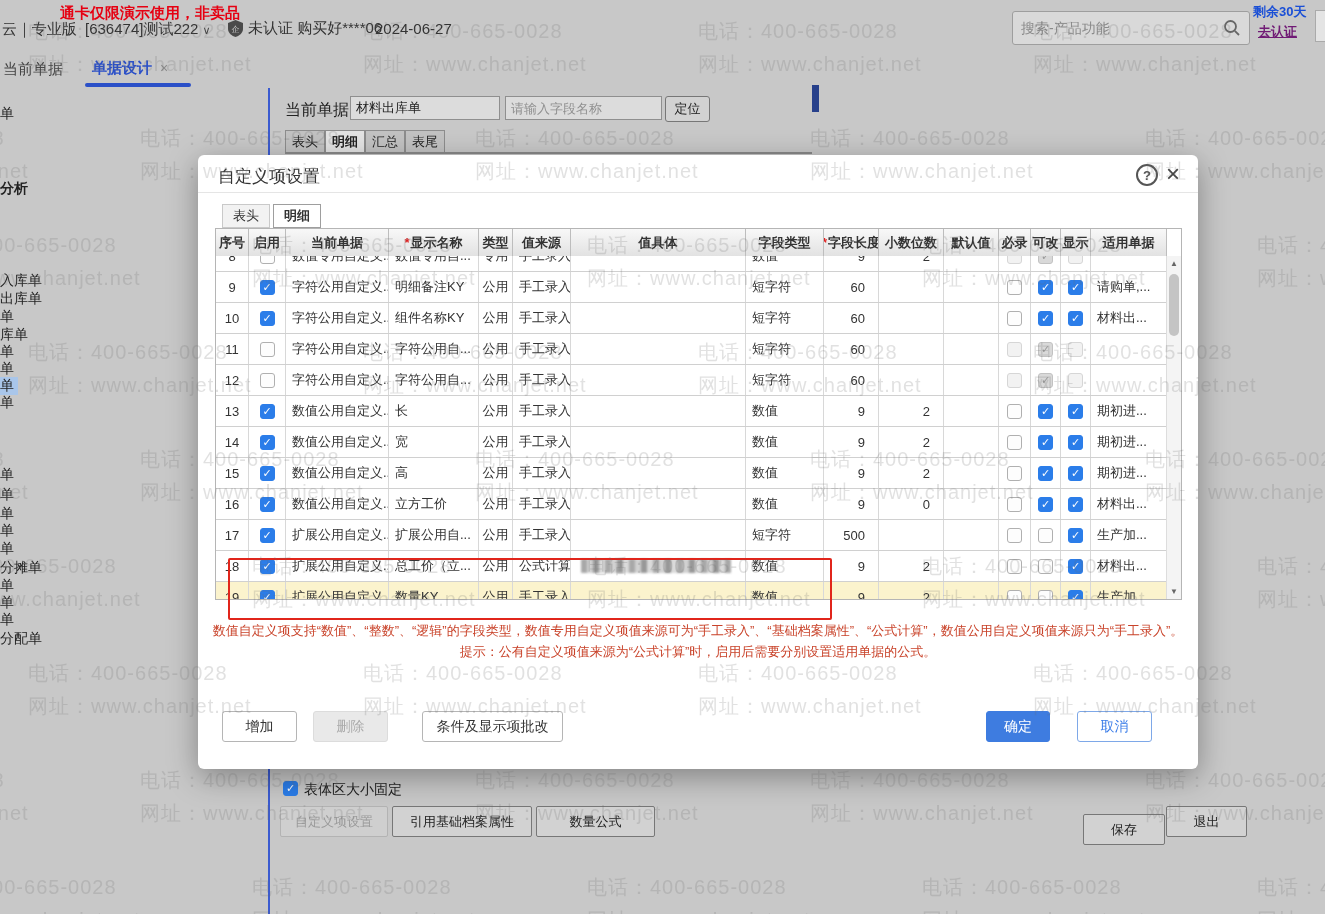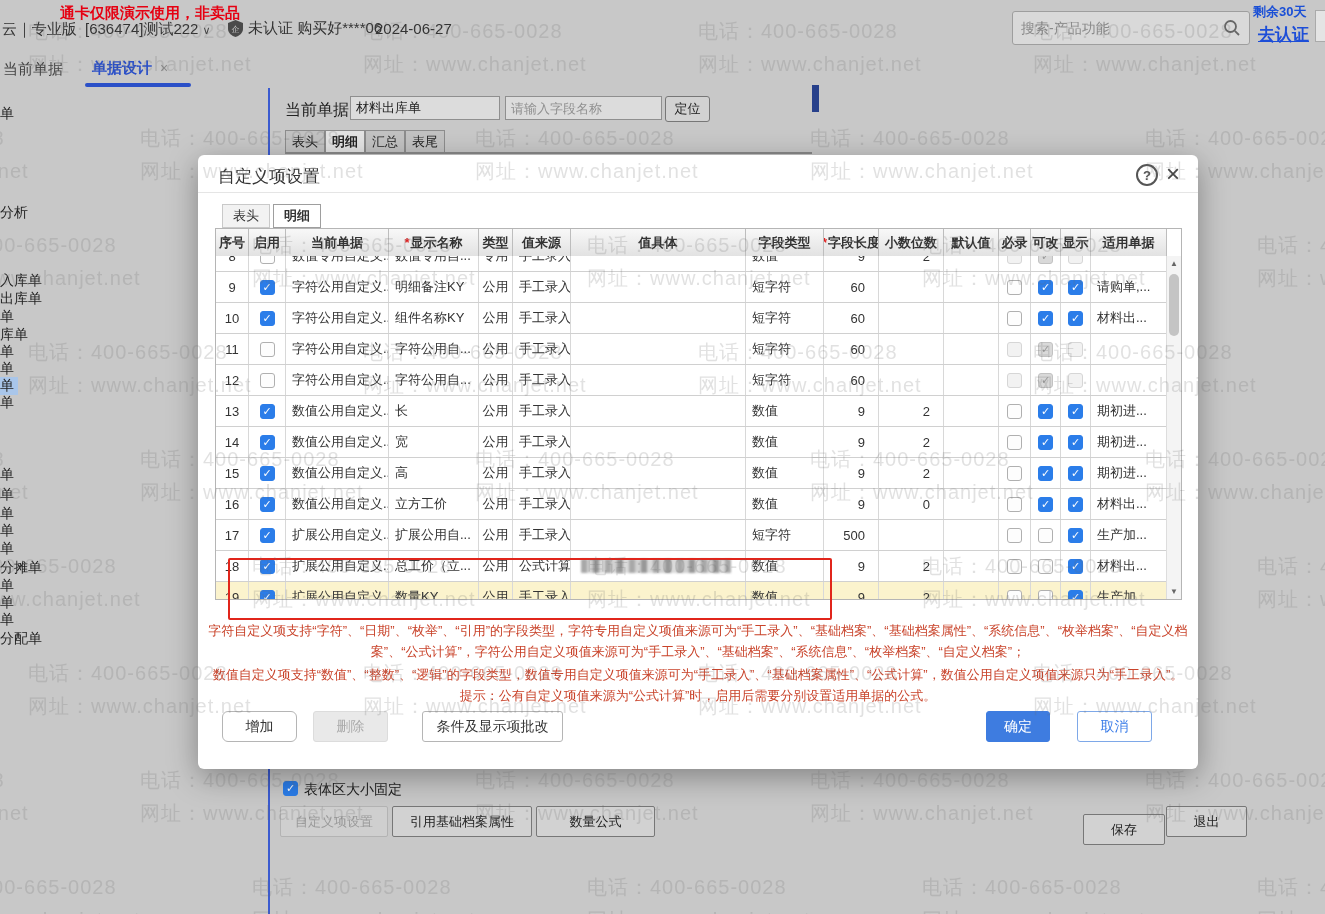--- a/index.html
+++ b/index.html
@@ -12,21 +12,21 @@
   #demo-notice{left:60px;top:4px;font-size:15px;font-weight:bold;color:#e60012;}
   #edition{left:2px;top:20px;font-size:15px;color:#333;}
   #account{left:85px;top:20px;font-size:15px;color:#333;cursor:pointer;}
   #account .caret{font-size:11px;margin-left:4px;color:#444;}
   #auth-wrap{left:228px;top:19px;display:flex;align-items:center;gap:5px;font-size:15px;color:#333;}
   #date{left:375px;top:20px;font-size:15px;color:#333;}
   #search-box{left:1012px;top:11px;width:236px;height:32px;background:#d9d9d9;border:1px solid #9e9e9e;border-radius:3px;display:flex;align-items:center;}
   #search-box input{flex:1;border:none;outline:none;background:transparent;font-size:14px;color:#555;padding:0 8px;font-family:inherit;}
   #search-box input::placeholder{color:#8a8a8a;}
   #remaining{left:1253px;top:3px;font-size:13px;font-weight:bold;color:#1a4fd6;}
-  #go-auth{left:1258px;top:23px;font-size:17px;font-weight:bold;color:#1d4ed8;text-decoration:underline;cursor:pointer;}
+  #go-auth{left:1258px;top:23px;font-size:13px;font-weight:bold;color:#701a75;text-decoration:underline;cursor:pointer;}
   #edge-sliver{left:1315px;top:10px;width:12px;height:30px;background:#e4e4e4;border:1px solid #aaa;}
 
   
   #nav-tab{left:3px;top:60px;font-size:15px;color:#444;}
   #doc-tab{left:92px;top:59px;font-size:15px;font-weight:bold;color:#2b50c8;cursor:pointer;}
   #doc-tab .close{color:#8a8a8a;font-weight:normal;margin-left:8px;font-size:14px;}
   #doc-tab-underline{left:85px;top:83px;width:106px;height:4px;background:#2b50c8;border-radius:2px;}
 
   
   .lbl{font-size:16px;color:#222;}
@@ -146,21 +146,21 @@
 
   <div class="abs stab" style="left:285px;top:130px;">表头</div>
   <div class="abs stab active" style="left:325px;top:130px;">明细</div>
   <div class="abs stab" style="left:365px;top:130px;">汇总</div>
   <div class="abs stab" style="left:405px;top:130px;">表尾</div>
   <div class="abs" id="stab-line"></div>
   <div class="abs" id="vsplit"></div>
 
   <div id="sidebar-items">
       <div class="abs side-item" style="top: 105px;">单</div>
-      <div class="abs side-item" style="top: 204px;">分析</div>
+      <div class="abs side-item" style="top: 180px; font-weight: bold;">分析</div>
       <div class="abs side-item" style="top: 272px;">入库单</div>
       <div class="abs side-item" style="top: 290px;">出库单</div>
       <div class="abs side-item" style="top: 308px;">单</div>
       <div class="abs side-item" style="top: 326px;">库单</div>
       <div class="abs side-item" style="top: 343px;">单</div>
       <div class="abs side-item" style="top: 360px;">单</div>
       <div class="abs side-item sel" style="top: 377px;">单</div>
       <div class="abs side-item" style="top: 394px;">单</div>
       <div class="abs side-item" style="top: 466px;">单</div>
       <div class="abs side-item" style="top: 486px;">单</div>
@@ -520,25 +520,24 @@
       <div id="vscroll">
         <div class="sarrow" style="top:0;">▲</div>
         <div id="sthumb"></div>
         <div class="sarrow" style="bottom:0;">▼</div>
       </div>
     </div>
 
     <div class="abs" id="red-box"></div>
 
     <div class="abs" id="notes">
-      <p>字符自定义项支持“字符”、“日期”、“枚举”、“引用”的字段类型，字符专用自定义项值来源可为“手工录入”、“基础档案”、“基础档案属性”、“系统信息”、“枚举档案”、“自定义档案”、“公式计算”，字符公用自定义项值来源可为“手工录入”、“基础档案”、“系统信息”、“枚举档案”、“自定义档案”；</p>
       <p>数值自定义项支持“数值”、“整数”、“逻辑”的字段类型，数值专用自定义项值来源可为“手工录入”、“基础档案属性”、“公式计算”，数值公用自定义项值来源只为“手工录入”。 提示：公有自定义项值来源为“公式计算”时，启用后需要分别设置适用单据的公式。</p>
     </div>
 
-    <div class="abs mbtn white" style="left:24px;width:75px;border-radius:6px;">增加</div>
+    <div class="abs mbtn white" style="left:24px;width:75px;">增加</div>
     <div class="abs mbtn gray" style="left:115px;width:75px;">删除</div>
     <div class="abs mbtn white" style="left:224px;width:141px;">条件及显示项批改</div>
     <div class="abs mbtn blue" style="left:788px;width:64px;">确定</div>
     <div class="abs mbtn outline" style="left:879px;width:75px;">取消</div>
   </div>
 
   <div id="wm-layer">
       <div class="wm" style="left: 28px; top: 18px;">电话：400-665-0028</div>
       <div class="wm" style="left: 28px; top: 51px;">网址：www.chanjet.net</div>
       <div class="wm" style="left: 363px; top: 18px;">电话：400-665-0028</div>

